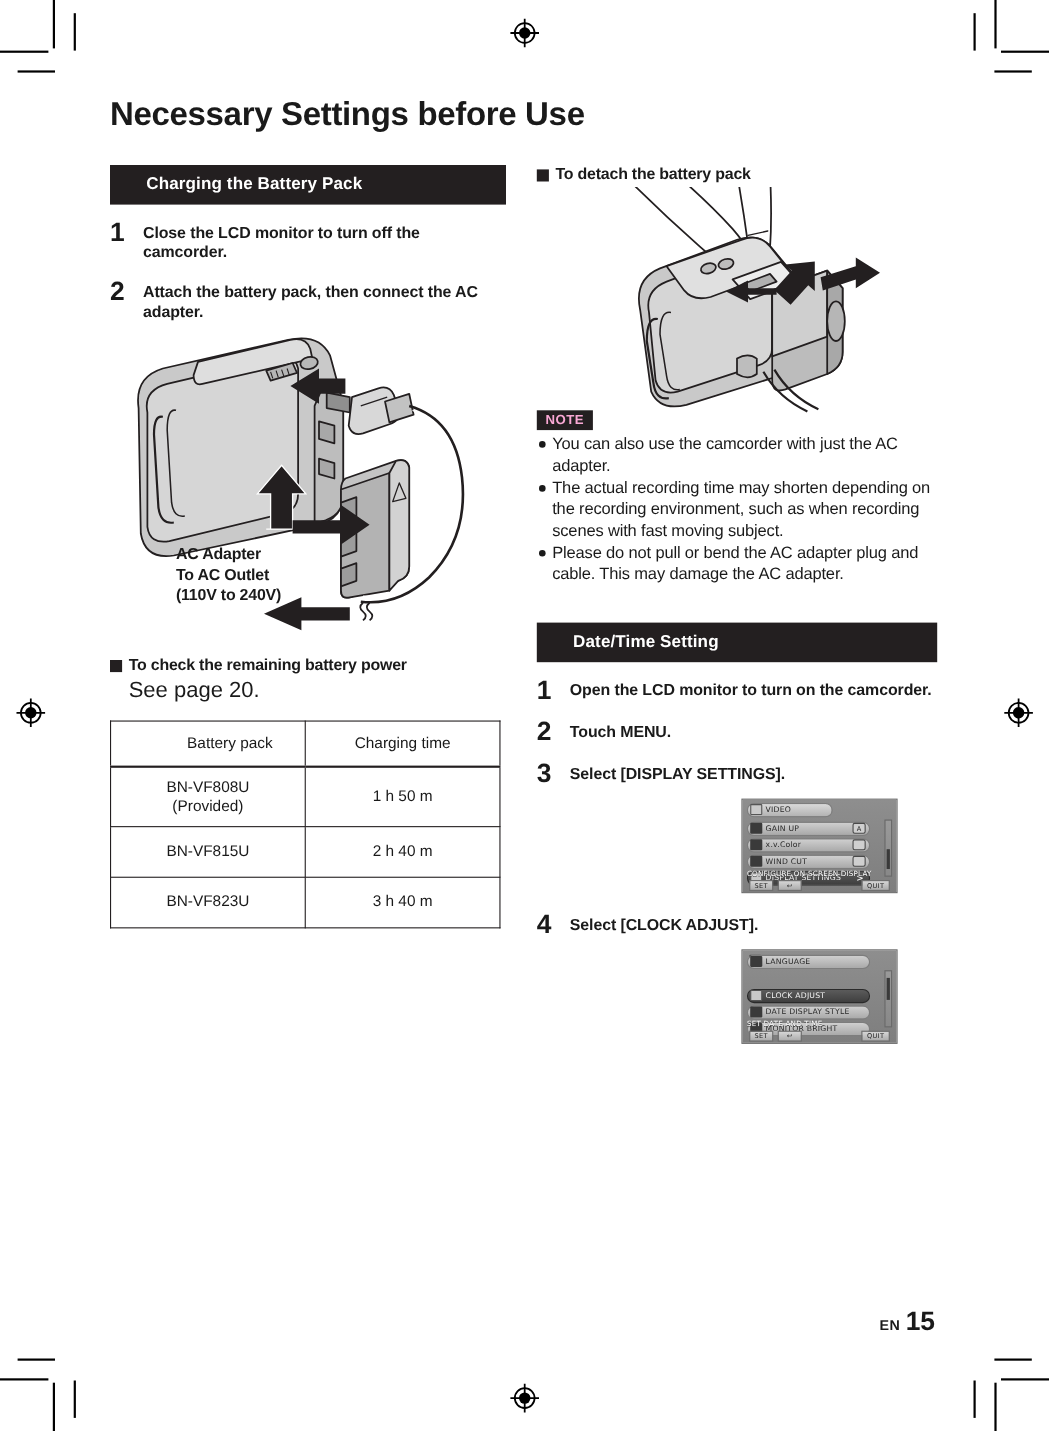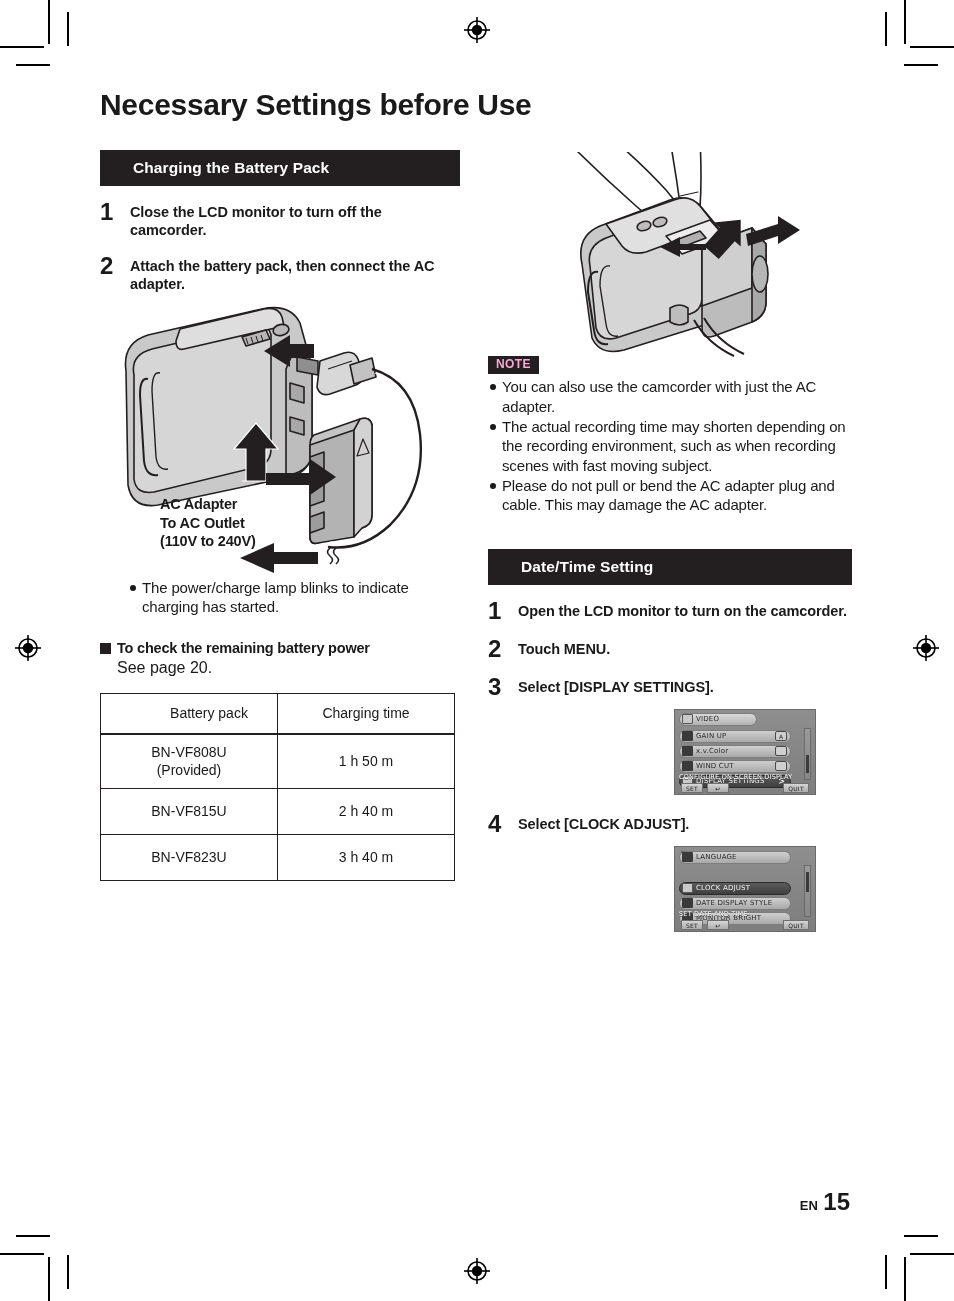--- a/index.html
+++ b/index.html
@@ -46,21 +46,21 @@
     letter-spacing:-0.1px;
   }
 
   
   .sqhead{display:flex;align-items:flex-start;margin-top:22px;}
   .sq{
     width:11px;height:11px;background:#231f20;flex:0 0 11px;
     margin-top:4px;margin-right:6px;
   }
   .sqhead .sqtxt{font-size:14.5px;font-weight:bold;line-height:1.25;letter-spacing:-0.2px;}
-  .subline{font-size:16px;line-height:1.3;margin-left:17px;margin-top:1px;}
+  .subline{font-size:20px;line-height:1.3;margin-left:17px;margin-top:1px;}
 
   
   ul.bul{list-style:none;margin:0;padding:0;}
   ul.bul li{
     position:relative;padding-left:14px;font-size:15px;line-height:1.29;
     margin-bottom:1px;letter-spacing:-0.15px;
   }
   ul.bul li:before{
     content:"";position:absolute;left:2px;top:7px;width:6px;height:6px;
     border-radius:50%;background:#1a1a1a;
@@ -292,21 +292,20 @@
         </svg>
 
         <div class="ac-cap" style="left:46px;top:196px;">
           <div>AC Adapter</div>
           <div>To AC Outlet</div>
           <div>(110V to 240V)</div>
         </div>
       </div>
 
       <ul class="bul" style="margin-top:4px;margin-left:28px;width:318px;">
-        <li>The power/charge lamp blinks to indicate charging has started.</li>
       </ul>
 
       <div class="sqhead">
         <span class="sq"></span>
         <span class="sqtxt">To check the remaining battery power</span>
       </div>
       <div class="subline">See page 20.</div>
 
       <table class="bt">
         <thead>
@@ -330,20 +329,24 @@
           <tr>
             <td>BN-VF823U</td>
             <td>3 h 40 m</td>
           </tr>
         </tbody>
       </table>
     </div>
 
     <div class="col-right">
 
+      <div class="sqhead" style="margin-top:0;">
+        <span class="sq"></span>
+        <span class="sqtxt">To detach the battery pack</span>
+      </div>
 
       <div class="illus" style="margin-top:2px;margin-left:6px;">
         <svg width="340" height="208" viewBox="0 0 340 208">
 
           <g stroke="#231f20" stroke-width="1.6" fill="#ffffff" stroke-linejoin="round" stroke-linecap="round">
             <path d="M74 -10 Q108 24 142 54 Q162 72 182 80"></path>
             <path d="M120 -12 Q150 14 172 38 Q186 54 194 72"></path>
             <path d="M176 -12 Q182 22 186 52 Q188 70 190 82"></path>
             <path d="M206 -12 Q208 26 206 56 Q205 74 202 86"></path>
             <path d="M182 78 Q176 90 186 96 Q200 102 212 96 Q222 90 218 80 Q212 70 200 70 Q188 70 182 78 Z" fill="#e8e8e8"></path>

